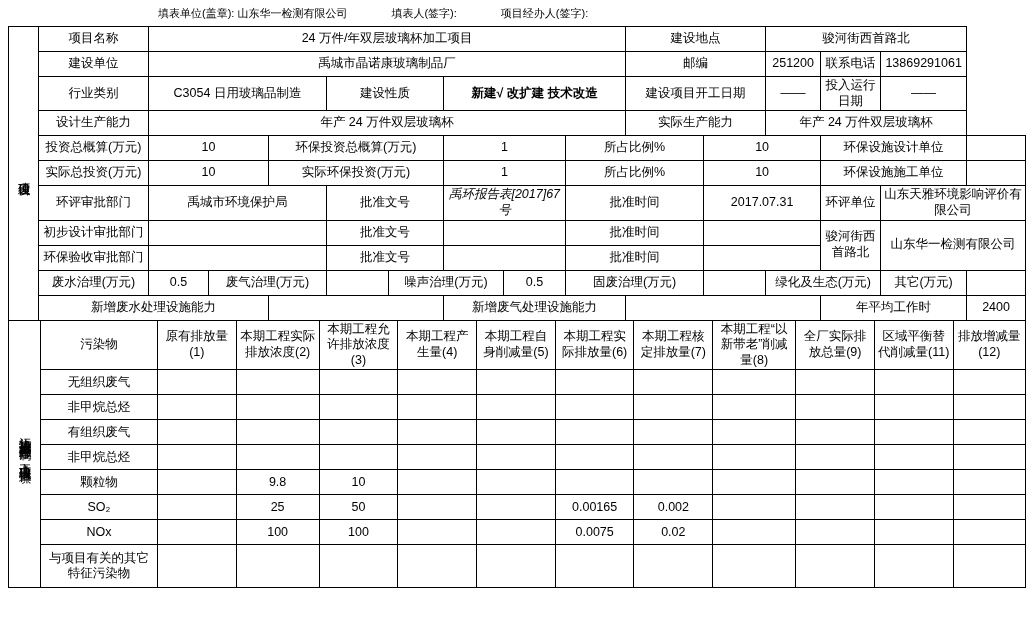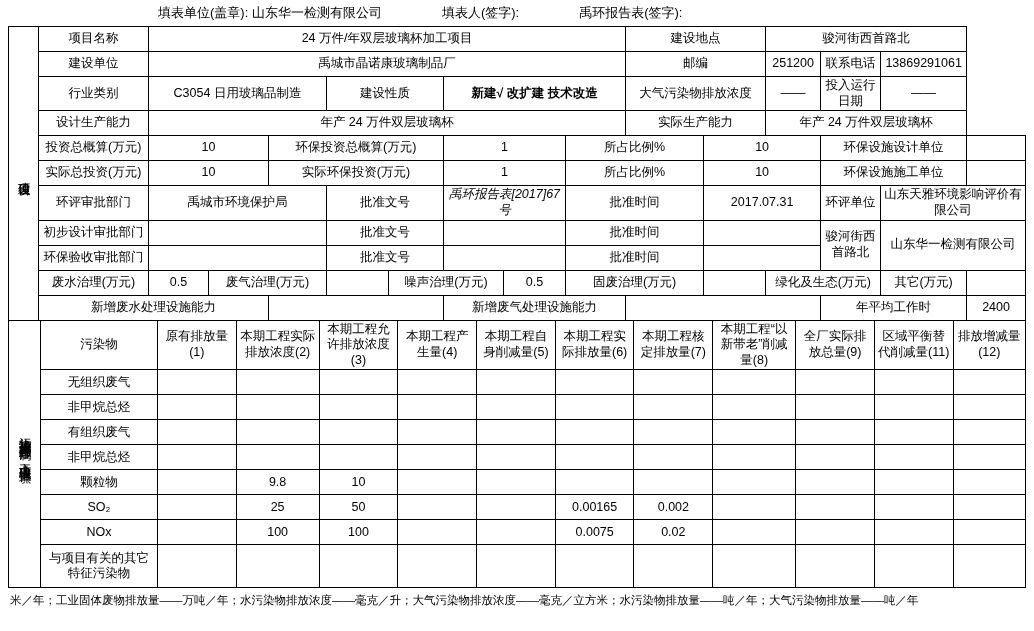--- a/index.html
+++ b/index.html
@@ -9,23 +9,23 @@
     font-family:"Liberation Sans","DejaVu Sans",sans-serif;
     font-size:12px;
     color:#000;
     overflow:hidden;
   }
   .page{position:relative;width:1034px;height:631px;box-sizing:border-box;padding:0 8px;}
   .topline{
     display:flex;
     align-items:center;
     height:26px;
-    font-size:13px;
+    font-size:11px;
     padding-left:150px;
-    gap:60px;
+    gap:44px;
   }
   .topline span{white-space:nowrap;}
   table.main{
     border-collapse:collapse;
     width:1018px;
     table-layout:fixed;
   }
   table.main td{
     border:1px solid #000;
     text-align:center;
@@ -61,21 +61,21 @@
   .footer div{white-space:nowrap;}
 </style>
 </head>
 <body>
 
 <div class="page">
 
   <div class="topline">
     <span><span>填表单位(盖章):</span> <span>山东华一检测有限公司</span></span>
     <span>填表人(签字):</span>
-    <span>禹环报告表(签字):</span>
+    <span>项目经办人(签字):</span>
   </div>
 
   <table class="main">
     <colgroup>
       <col style="width:30px">
       <col style="width:110px">
       <col style="width:60px">
       <col style="width:60px">
       <col style="width:58px">
       <col style="width:62px">
@@ -106,21 +106,21 @@
       <td>251200</td>
       <td>联系电话</td>
       <td>13869291061</td>
     </tr>
 
     <tr>
       <td>行业类别</td>
       <td colspan="3">C3054 日用玻璃品制造</td>
       <td colspan="2">建设性质</td>
       <td colspan="3" class="small">新建√  改扩建  技术改造</td>
-      <td colspan="2">大气污染物排放浓度</td>
+      <td colspan="2">建设项目开工日期</td>
       <td>——</td>
       <td>投入运行日期</td>
       <td>——</td>
     </tr>
 
     <tr>
       <td>设计生产能力</td>
       <td colspan="8">年产 24 万件双层玻璃杯</td>
       <td colspan="2">实际生产能力</td>
       <td colspan="3">年产 24 万件双层玻璃杯</td>
@@ -354,16 +354,15 @@
       <td></td>
       <td></td>
       <td></td>
       <td></td>
       <td></td>
     </tr>
   </tbody>
     </table>
 
   <div class="footer">
-    <div>米／年；工业固体废物排放量——万吨／年；水污染物排放浓度——毫克／升；大气污染物排放浓度——毫克／立方米；水污染物排放量——吨／年；大气污染物排放量——吨／年</div>
   </div>
 
 </div>
 
 </body></html>

